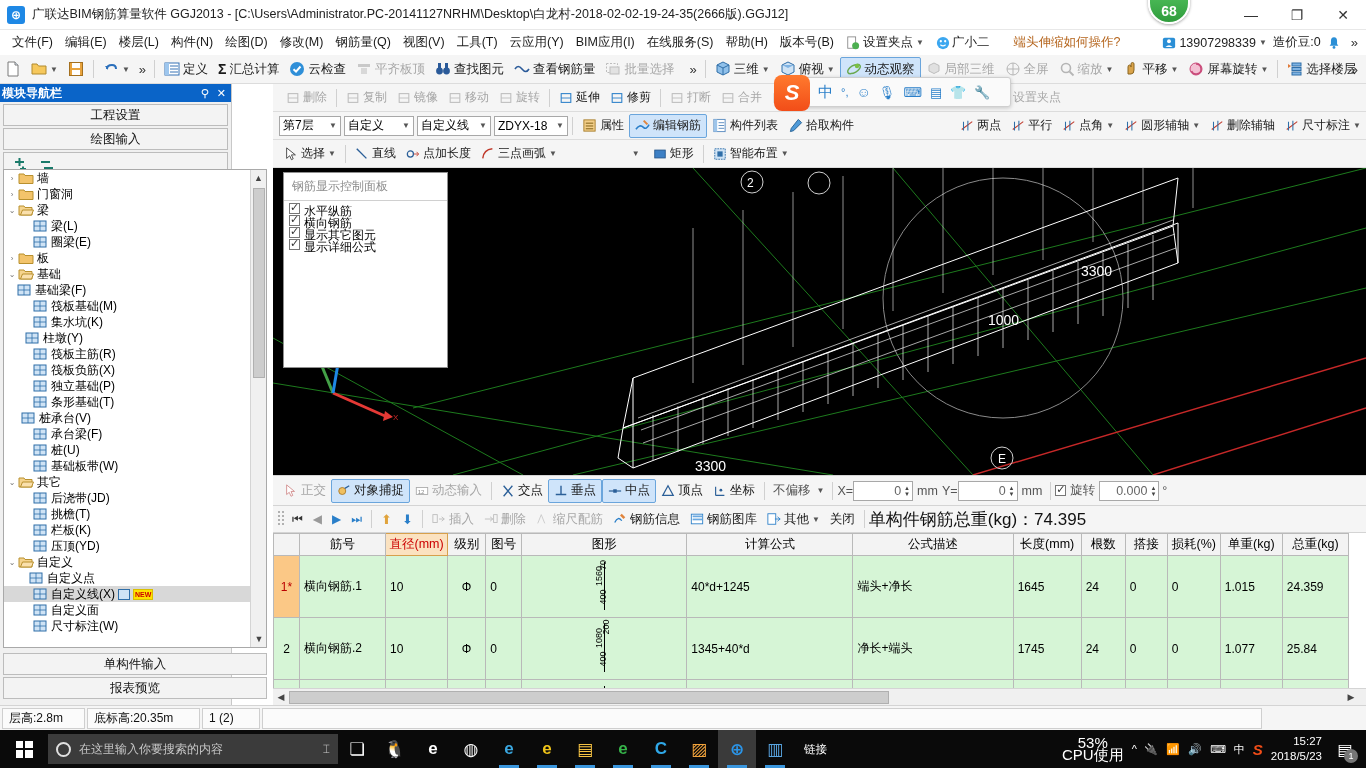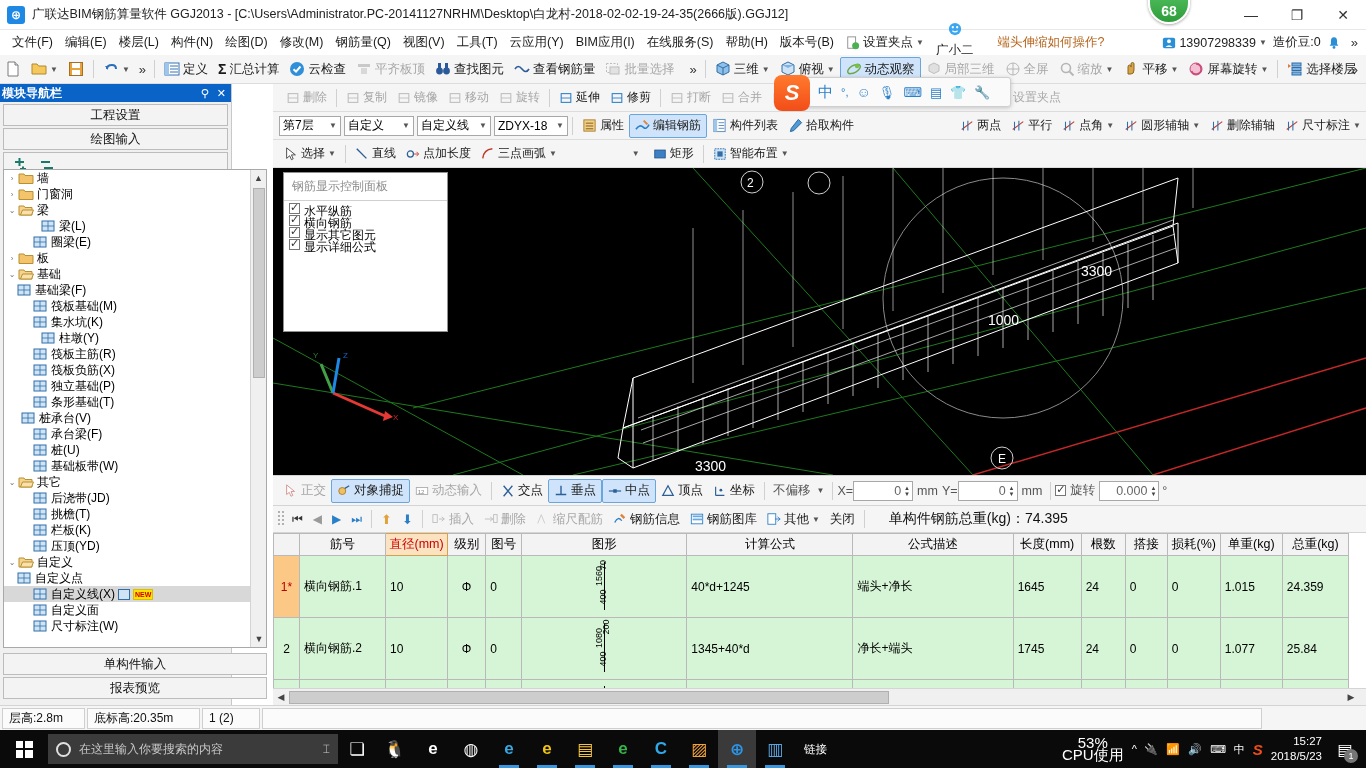--- a/index.html
+++ b/index.html
@@ -102,21 +102,21 @@
     border: 1px solid #d9bf00; padding: 0 1px; margin-left: 3px; line-height: 9px;
   }
   .lp-bottom { position: absolute; left: 3px; bottom: 4px; width: 264px; }
 
   
   .viewport {
     position: absolute; left: 273px; top: 168px; width: 1093px; height: 307px;
     background: #000; overflow: hidden;
   }
   .rebar-panel {
-    position: absolute; left: 10px; top: 4px; width: 165px; height: 160px;
+    position: absolute; left: 10px; top: 4px; width: 165px; height: 196px;
     background: #fff; border: 1px solid #909090;
   }
   .rp-head { height: 28px; border-bottom: 1px solid #d0d0d0; display: flex; align-items: center; padding-left: 8px; font-size: 12px; color: #8d8d8d; }
   .rp-body { padding: 4px 0 0 5px; position: relative; height: 145px; }
   .rp-item { position: absolute; left: 5px; display: flex; align-items: flex-start; font-size: 12px; color: #000; white-space: nowrap; }
   .cbx { width: 11px; height: 11px; border: 1px solid #767676; background: #fff; margin-right: 4px; position: relative; flex: 0 0 11px; }
   .cbx::after { content: "✓"; position: absolute; left: 0px; top: -3px; font-size: 11px; color: #333; }
 
   
   .snapbar {
@@ -247,21 +247,21 @@
     <div class="menu-item">版本号(B)</div>
 
     <div class="menu-item" style="display:flex;align-items:center;gap:3px;">
       <svg class="mini-icon" viewBox="0 0 16 16">
         <rect x="2" y="1" width="9" height="13" fill="#fff" stroke="#888"></rect>
         <circle cx="11" cy="11" r="4" fill="#4caf50"></circle>
       </svg>
       <span>设置夹点</span>
       <span class="chev">▼</span>
     </div>
-    <div class="menu-item" style="display:flex;align-items:center;gap:2px;flex-direction:column;">
+    <div class="menu-item" style="display:flex;align-items:center;gap:2px;">
       <svg class="mini-icon" viewBox="0 0 16 16">
         <circle cx="8" cy="8" r="7" fill="#3ba7f0"></circle>
         <circle cx="5.5" cy="6" r="1.3" fill="#fff"></circle>
           <circle cx="10.5" cy="6" r="1.3" fill="#fff"></circle>
         <path d="M5 10 Q8 12.5 11 10" stroke="#fff" fill="none" stroke-width="1.2"></path>
       </svg>
       <span>广小二</span>
     </div>
 
     <div class="ad-text">端头伸缩如何操作?</div>
@@ -486,21 +486,21 @@
             <span>门窗洞</span>
           </div>
           <div class="tnode" style="padding-left: 2px;">
             <span class="tw">⌄</span>
             <svg viewBox="0 0 16 14" width="16" height="14" class="ticon">
               <path d="M1 3 h5 l1 1.5 h7 v7.5 h-13 z" fill="#f6d48e" stroke="#b8902e"></path>
               <path d="M2.5 12 l2 -5 h11 l-2 5 z" fill="#fae0ad" stroke="#b8902e"></path>
             </svg>
             <span>梁</span>
           </div>
-          <div class="tnode" style="padding-left: 24px;">
+          <div class="tnode" style="padding-left: 16px;">
             <span class="tw"></span>
             <svg viewBox="0 0 16 14" width="16" height="14" class="ticon">
               <rect x="2" y="2" width="12" height="10" fill="#cfe3f5" stroke="#2f6ea8"></rect>
               <path d="M2 7 h12 M8 2 v10" stroke="#2f6ea8" stroke-width="0.8"></path>
             </svg>
             <span>梁(L)</span>
           </div>
           <div class="tnode" style="padding-left: 16px;">
             <span class="tw"></span>
             <svg viewBox="0 0 16 14" width="16" height="14" class="ticon">
@@ -541,21 +541,21 @@
             <span>筏板基础(M)</span>
           </div>
           <div class="tnode" style="padding-left: 16px;">
             <span class="tw"></span>
             <svg viewBox="0 0 16 14" width="16" height="14" class="ticon">
               <rect x="2" y="2" width="12" height="10" fill="#cfe3f5" stroke="#2f6ea8"></rect>
               <path d="M2 7 h12 M8 2 v10" stroke="#2f6ea8" stroke-width="0.8"></path>
             </svg>
             <span>集水坑(K)</span>
           </div>
-          <div class="tnode" style="padding-left: 24px;">
+          <div class="tnode" style="padding-left: 8px;">
             <span class="tw"></span>
             <svg viewBox="0 0 16 14" width="16" height="14" class="ticon">
               <rect x="2" y="2" width="12" height="10" fill="#cfe3f5" stroke="#2f6ea8"></rect>
               <path d="M2 7 h12 M8 2 v10" stroke="#2f6ea8" stroke-width="0.8"></path>
             </svg>
             <span>柱墩(Y)</span>
           </div>
           <div class="tnode" style="padding-left: 16px;">
             <span class="tw"></span>
             <svg viewBox="0 0 16 14" width="16" height="14" class="ticon">
@@ -661,21 +661,21 @@
             <span>压顶(YD)</span>
           </div>
           <div class="tnode" style="padding-left: 2px;">
             <span class="tw">⌄</span>
             <svg viewBox="0 0 16 14" width="16" height="14" class="ticon">
               <path d="M1 3 h5 l1 1.5 h7 v7.5 h-13 z" fill="#f6d48e" stroke="#b8902e"></path>
               <path d="M2.5 12 l2 -5 h11 l-2 5 z" fill="#fae0ad" stroke="#b8902e"></path>
             </svg>
             <span>自定义</span>
           </div>
-          <div class="tnode" style="padding-left: 0;">
+          <div class="tnode" style="padding-left: 12px;">
             <span class="tw"></span>
             <svg viewBox="0 0 16 14" width="16" height="14" class="ticon">
               <rect x="2" y="2" width="12" height="10" fill="#cfe3f5" stroke="#2f6ea8"></rect>
               <path d="M2 7 h12 M8 2 v10" stroke="#2f6ea8" stroke-width="0.8"></path>
             </svg>
             <span>自定义点</span>
           </div>
           <div class="tnode sel" style="padding-left: 16px;">
             <span class="tw"></span>
             <svg viewBox="0 0 16 14" width="16" height="14" class="ticon">
@@ -1249,21 +1249,21 @@
         <rect x="1" y="2" width="9" height="12" fill="#fff" stroke="#2a7fc9"></rect>
         <path d="M9 8 h6 M12 5.5 L15 8 L12 10.5" stroke="#2a7fc9" fill="none"></path>
       </svg>
       <span>其他</span>
       <span class="chev">▼</span>
     </div>
     <div class="tb-btn">
       <span>关闭</span>
     </div>
     <div class="vsep"></div>
-    <div style="font-size:14px;color:#111;margin-left:20px;">单构件钢筋总重(kg)：74.395</div>
+    <div style="font-size:17px;color:#111;margin-left:0;">单构件钢筋总重(kg)：74.395</div>
   </div>
 
   <div class="tblwrap">
     <table class="rebar">
       <colgroup id="rebar-cols">
           <col style="width: 26px;">
           <col style="width: 86px;">
           <col style="width: 62px;">
           <col style="width: 38px;">
           <col style="width: 36px;">

